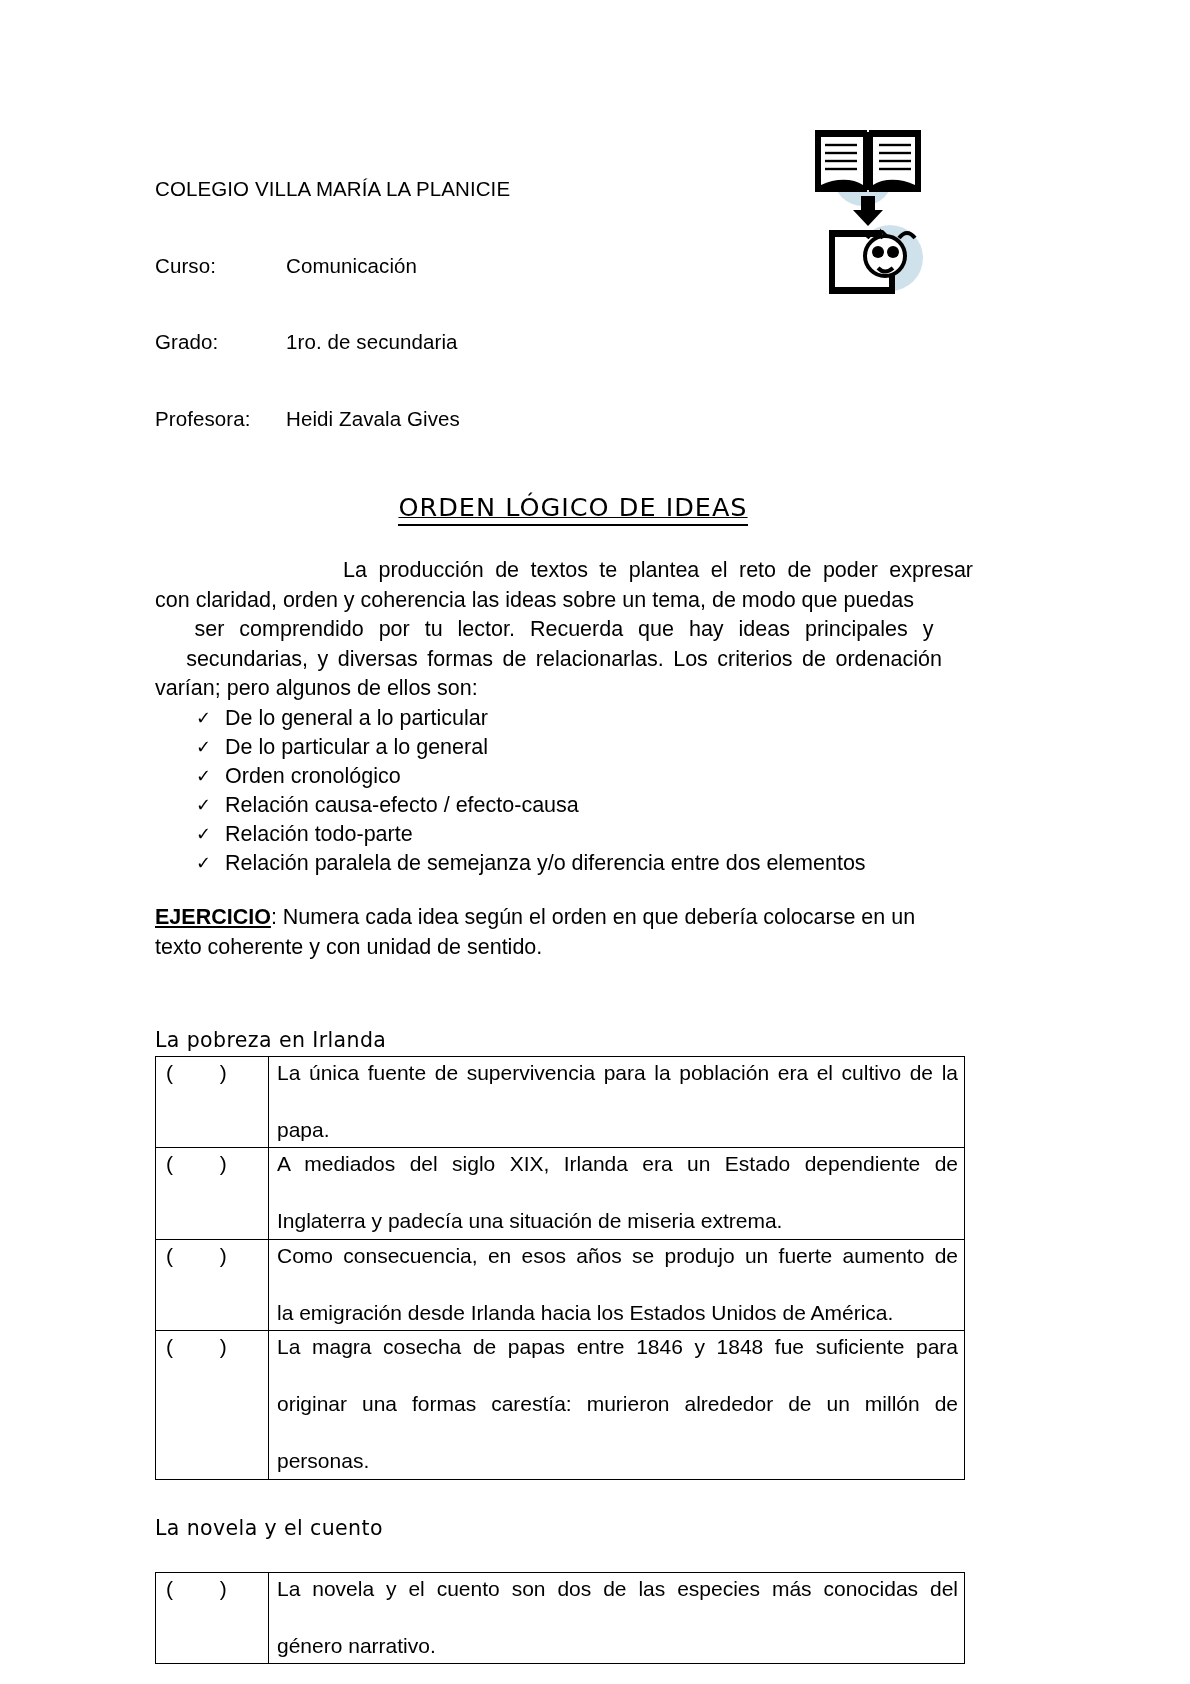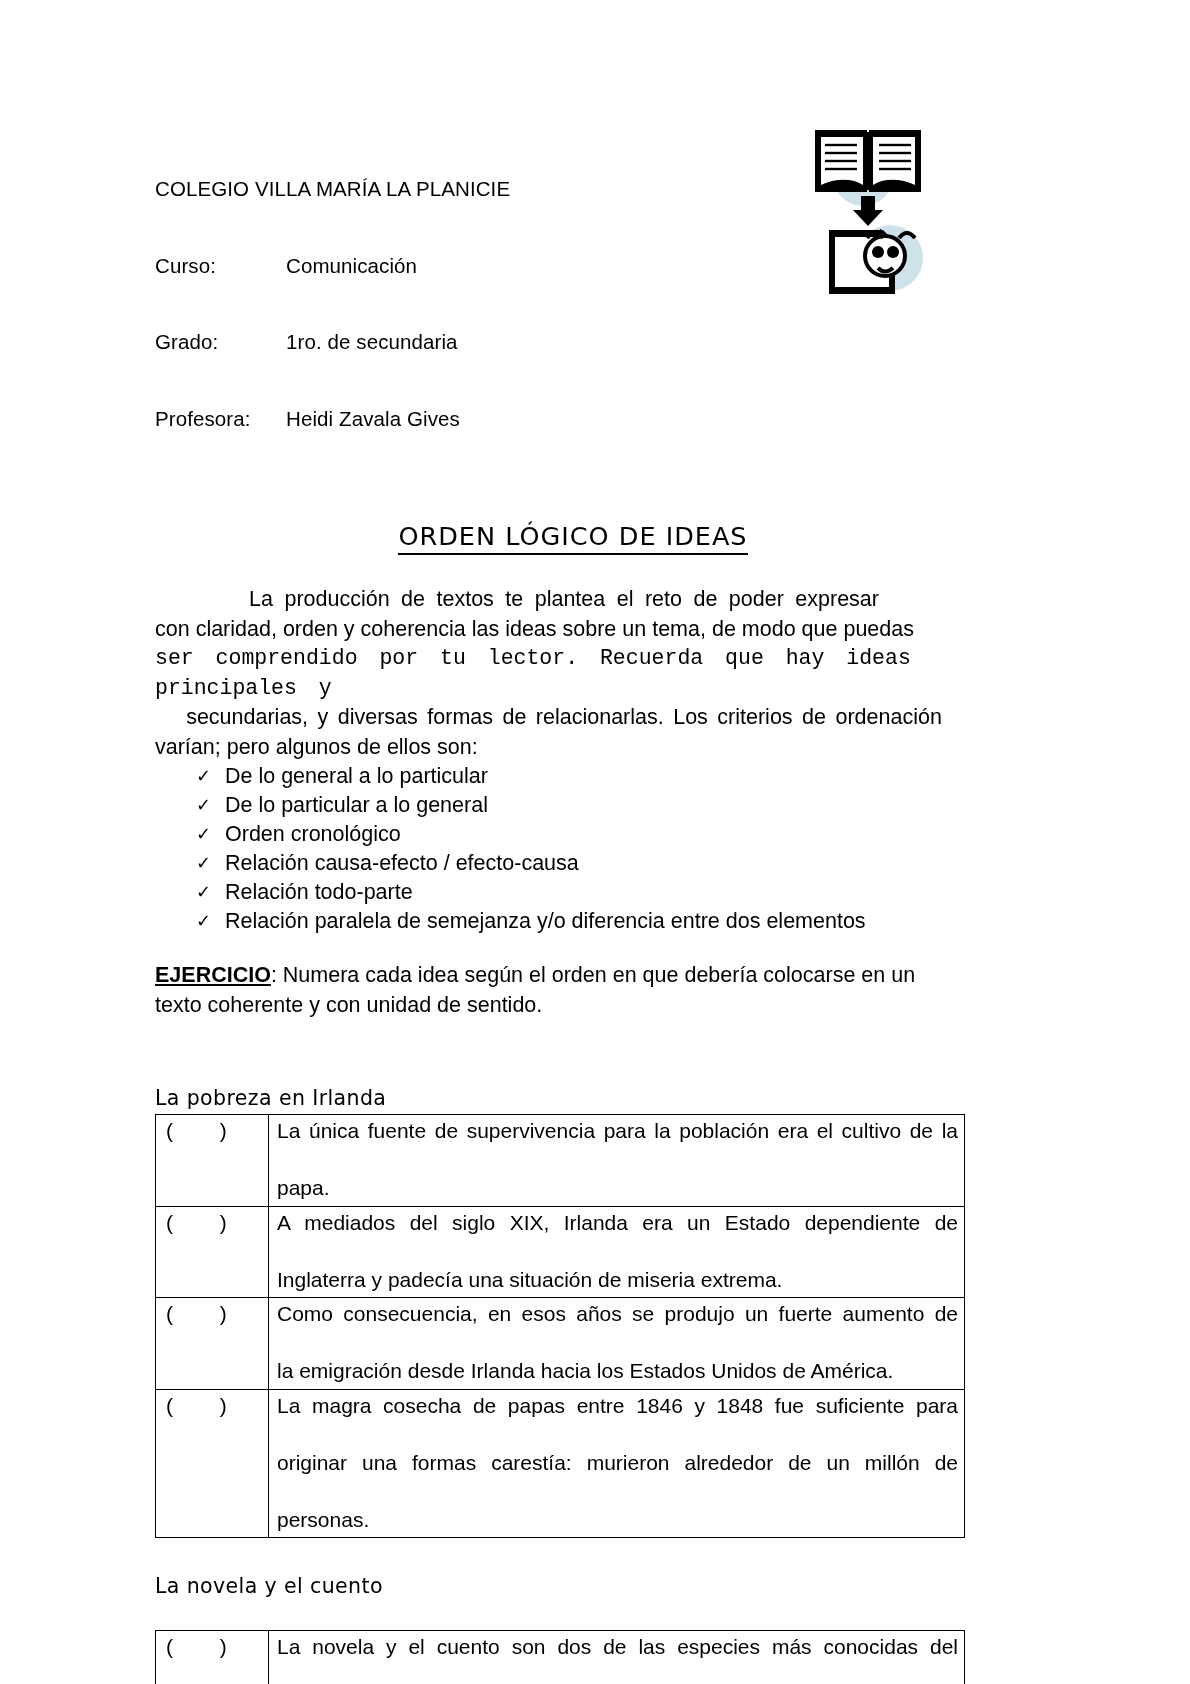--- a/index.html
+++ b/index.html
@@ -37,46 +37,47 @@
 
   
   .clipart{
     position:absolute;
     left:795px;top:118px;
     width:145px;height:185px;
   }
 
   
   .doc-title{
-    margin-top:39px;
+    margin-top:10px;
     text-align:center;
     padding-left:18px;
+    text-decoration:underline;
   }
   .doc-title span{
     font-family:"DejaVu Sans",sans-serif;
     font-size:25.5px;
     letter-spacing:1.0px;
     border-bottom:2px solid #000;
     padding-bottom:2px;
   }
 
   
   .intro{
     margin-top:34px;
     font-size:21.5px;
     line-height:29.5px;
     text-align:justify;
   }
   .intro .firstline{
     display:block;
-    text-align:center;
+    text-align:right;
     word-spacing:5.5px;
   }
   .intro .l2{display:block;text-align:left;}
-  .intro .l3{display:block;text-align:left;word-spacing:9px;font-family:Liberation Mono, monospace;}
+  .intro .l3{display:block;text-align:center;word-spacing:9px;}
   .intro .l4{display:block;text-align:center;word-spacing:3.5px;}
   .intro .l5{display:block;text-align:left;}
 
   
   .criteria{
     margin:0;padding:0;list-style:none;
     font-size:21.5px;
     line-height:29px;
   }
   .criteria li{

